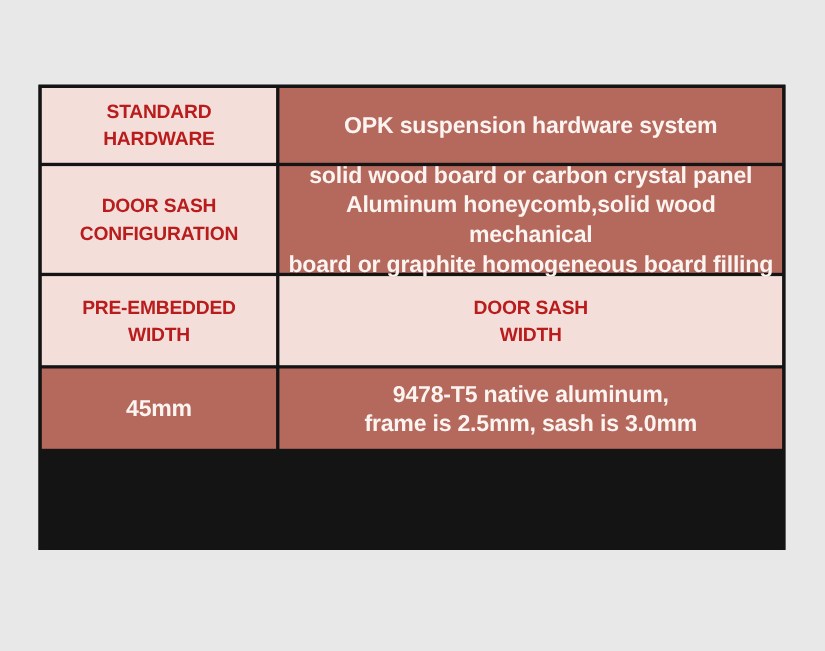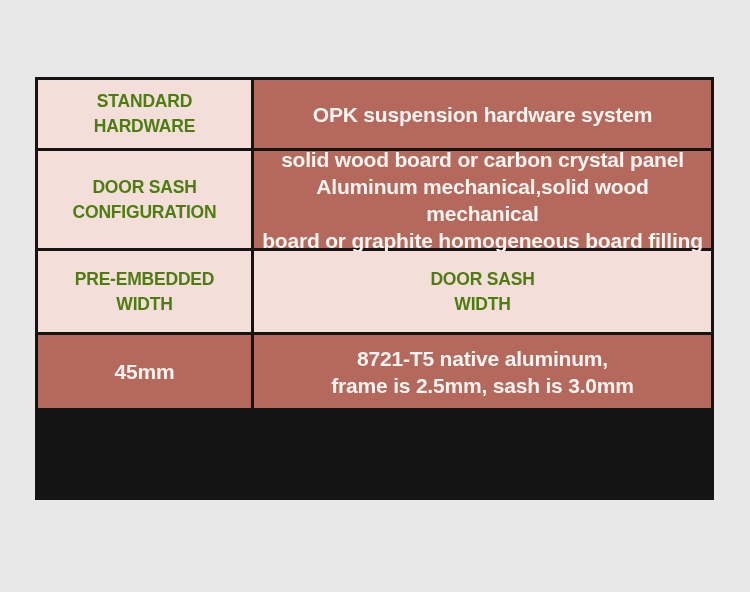--- a/index.html
+++ b/index.html
@@ -35,21 +35,21 @@
     justify-content: center;
     text-align: center;
     white-space: pre-line;
     font-weight: 700;
     padding: 2px 6px;
     box-sizing: border-box;
     letter-spacing: -0.2px;
   }
   .cell.label {
     background: #f3ded9;
-    color: #4d7c0f;
+    color: #b91c1c;
     font-size: 17.5px;
     line-height: 25px;
   }
   .cell.value {
     background: #b5685c;
     color: #fcf4f1;
     font-size: 21px;
     line-height: 27px;
   }
 </style>
@@ -59,27 +59,27 @@
 <div class="stage">
   <div class="spec-table">
 
     <div class="cell label">STANDARD
 HARDWARE</div>
     <div class="cell value">OPK suspension hardware system</div>
 
     <div class="cell label">DOOR SASH
 CONFIGURATION</div>
     <div class="cell value">solid wood board or carbon crystal panel
-Aluminum mechanical,solid wood mechanical
+Aluminum honeycomb,solid wood mechanical
 board or graphite homogeneous board filling</div>
 
     <div class="cell label">PRE-EMBEDDED
 WIDTH</div>
 
     <div class="cell label">DOOR SASH
 WIDTH</div>
     <div class="cell value">45mm</div>
 
-    <div class="cell value">8721-T5 native aluminum,
+    <div class="cell value">9478-T5 native aluminum,
 frame is 2.5mm, sash is 3.0mm</div>
 
   </div>
 </div>
 
 </body></html>

